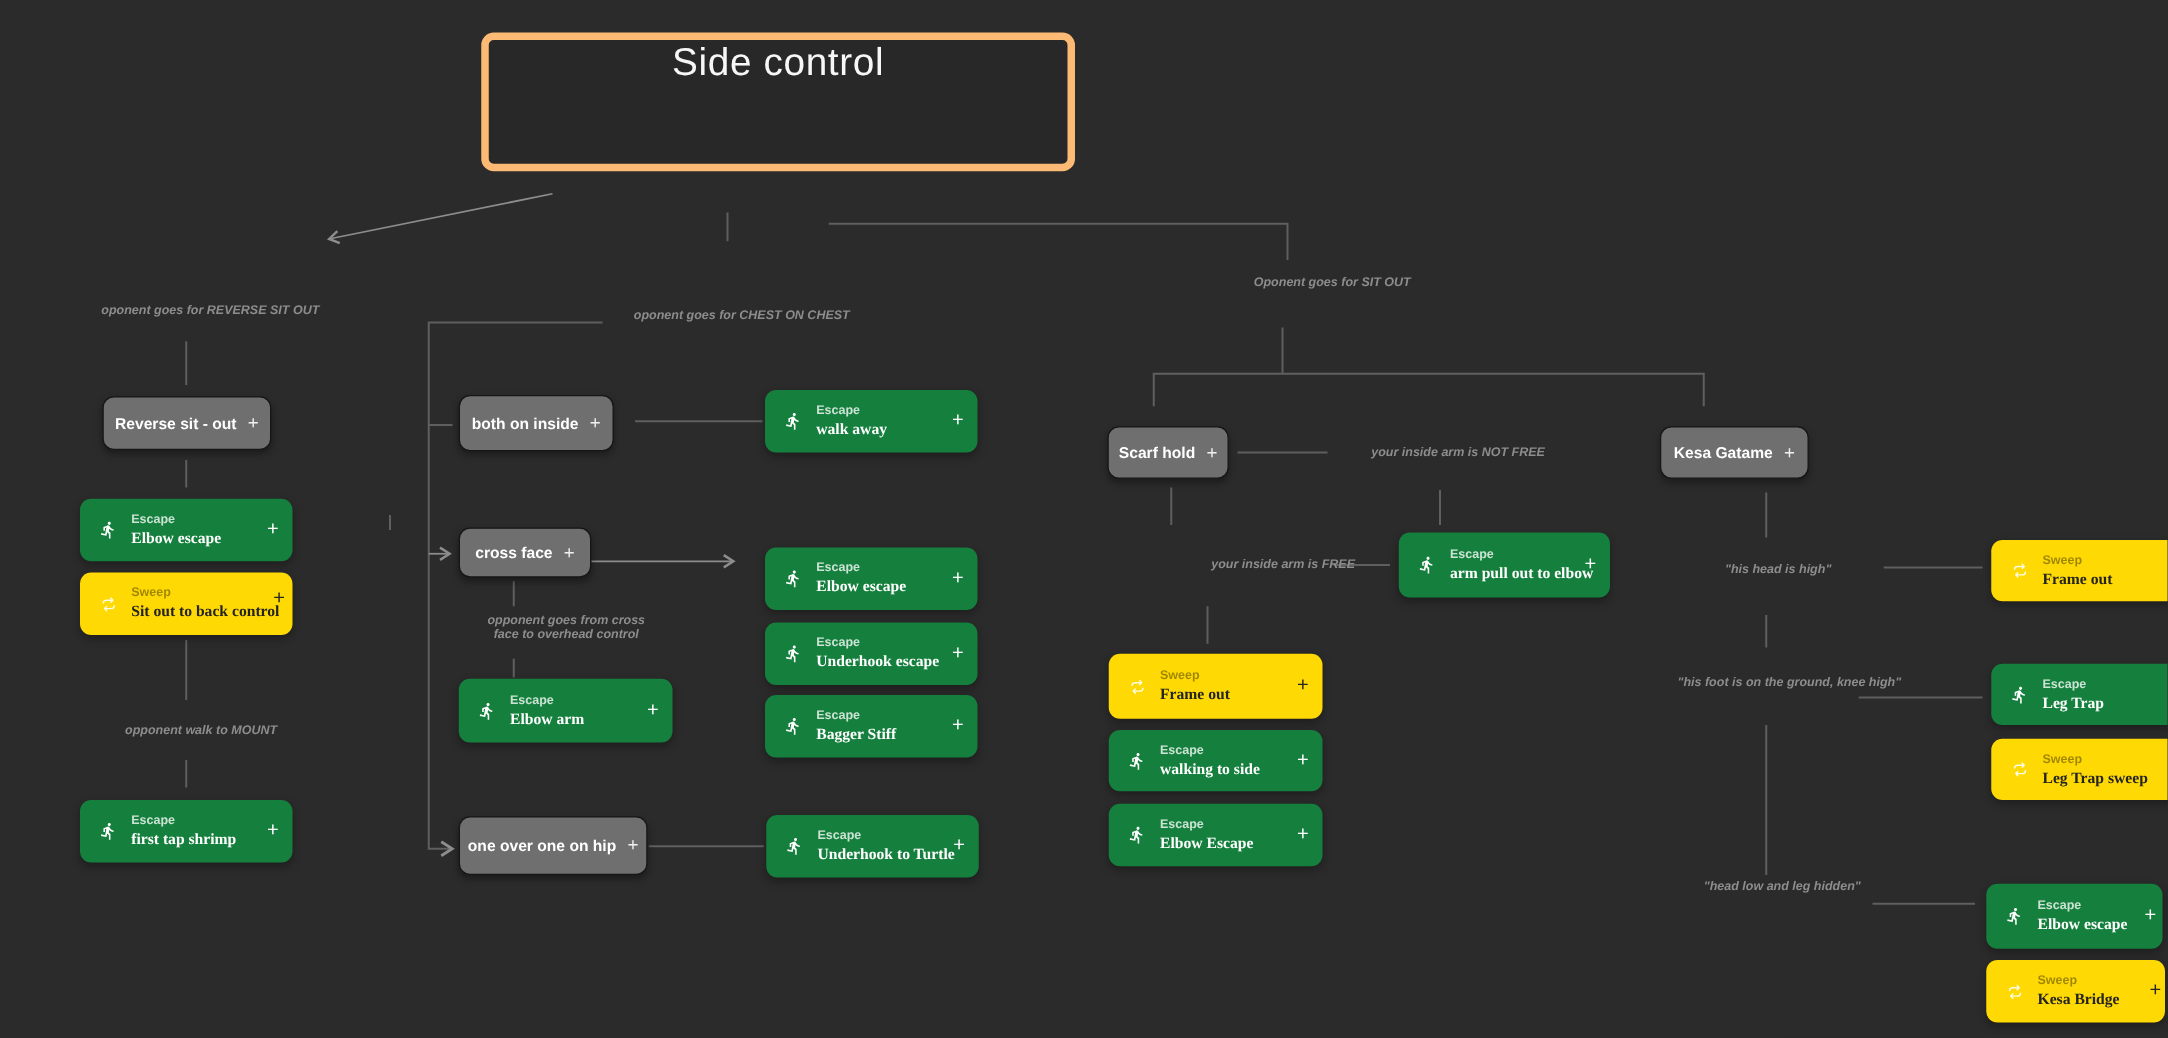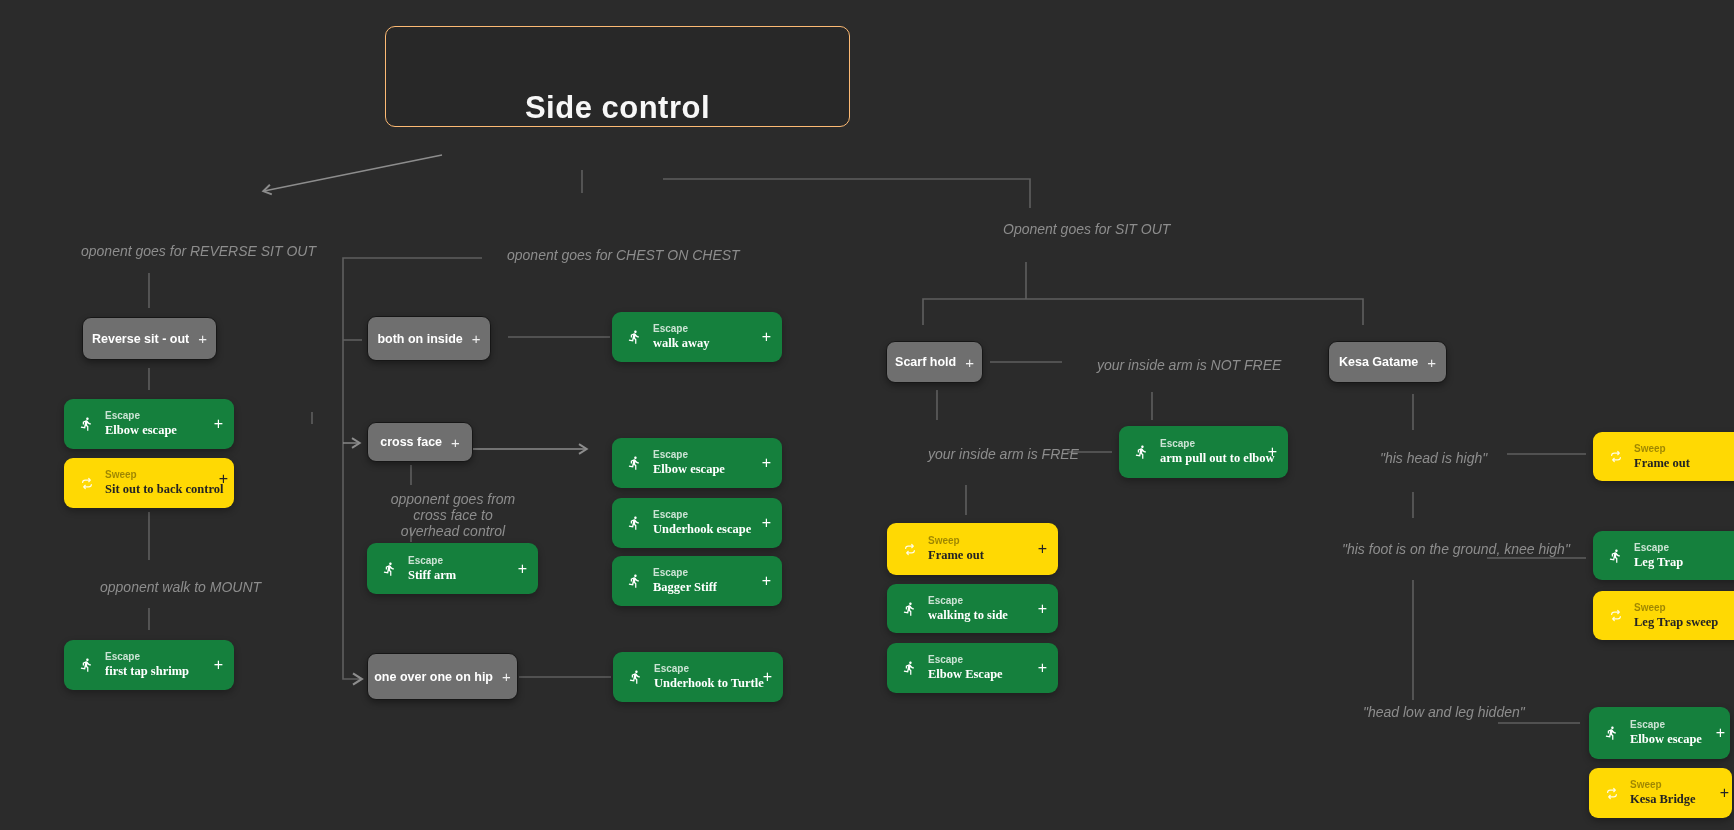--- a/index.html
+++ b/index.html
@@ -4,25 +4,25 @@
 <style>
   html,body{margin:0;padding:0;background:#2b2b2b;}
   body{width:1734px;height:830px;overflow:hidden;position:relative;
        font-family:"Liberation Sans",sans-serif;}
   .stage{position:absolute;left:0;top:0;width:1734px;height:830px;}
   svg.wires{position:absolute;left:0;top:0;z-index:1;}
   .wire{stroke:#5f5f5f;stroke-width:1.6;fill:none;}
   .wire.light{stroke:#8d8d8d;stroke-width:1.4;}
 
   .title-node{position:absolute;left:385px;top:26px;width:463px;height:99px;
-    background:#282828;border:1px solid #fdba74;border-radius:10px;z-index:3;
-    display:flex;align-items:flex-end;justify-content:center;font-weight:bold;}
+    background:#282828;border:6px solid #fdba74;border-radius:10px;z-index:3;
+    display:flex;align-items:flex-start;justify-content:center;}
   .title-node span{font-size:31px;color:#f7f7f7;letter-spacing:.5px;}
 
-  .flow-label{position:absolute;z-index:2;font-size:14px;font-weight:normal;
+  .flow-label{position:absolute;z-index:2;font-size:10px;font-weight:bold;
     font-style:italic;color:#8d8d8d;white-space:nowrap;}
   .flow-label.center{white-space:normal;text-align:center;}
 
   .pos-node{position:absolute;z-index:3;background:#6f6f6f;border:1px solid #161616;
     border-radius:9px;box-shadow:0 3px 6px rgba(0,0,0,.35);display:flex;
     align-items:center;justify-content:center;gap:9px;color:#fff;
     font-size:12.5px;font-weight:bold;cursor:pointer;box-sizing:border-box;}
   .pos-node .plus{font-weight:normal;font-size:15px;color:#f0f0f0;}
 
   .card{position:absolute;z-index:3;border-radius:9px;cursor:pointer;
@@ -87,21 +87,21 @@
   <div class="title-node">
     <span>Side control</span>
   </div>
 
   <div class="flow-label" style="left:81px;top:243px">oponent goes for REVERSE SIT OUT</div>
   <div class="flow-label" style="left:507px;top:247px">oponent goes for CHEST ON CHEST</div>
   <div class="flow-label center" style="left:383px;top:491px;width:140px">opponent goes from cross face to overhead control</div>
   <div class="flow-label" style="left:100px;top:579px">opponent walk to MOUNT</div>
   <div class="flow-label" style="left:1003px;top:221px">Oponent goes for SIT OUT</div>
   <div class="flow-label" style="left:1097px;top:357px">your inside arm is NOT FREE</div>
-  <div class="flow-label" style="left:928px;top:446px">your inside arm is FREE</div>
+  <div class="flow-label" style="left:969px;top:446px">your inside arm is FREE</div>
   <div class="flow-label" style="left:1380px;top:450px">"his head is high"</div>
   <div class="flow-label" style="left:1342px;top:541px">"his foot is on the ground, knee high"</div>
   <div class="flow-label" style="left:1363px;top:704px">"head low and leg hidden"</div>
 
   <div class="pos-node" style="left:82px;top:317px;width:135px;height:43px">
     <span>Reverse sit - out</span>
     <span class="plus">+</span>
   </div>
   <div class="pos-node" style="left:367px;top:316px;width:124px;height:45px">
     <span>both on inside</span>
@@ -210,21 +210,21 @@
     <span class="plus">+</span>
   </div>
   <div class="card escape" style="left:367px;top:543px;width:171px;height:51px">
     <span class="icon">
         <svg viewBox="0 0 24 24" width="15" height="15" fill="currentColor">
           <path d="M13.49 5.48c1.1 0 2-.9 2-2s-.9-2-2-2-2 .9-2 2 .9 2 2 2zm-3.6 13.9l1-4.4 2.1 2v6h2v-7.5l-2.1-2 .6-3c1.3 1.5 3.3 2.5 5.5 2.5v-2c-1.9 0-3.5-1-4.3-2.4l-1-1.6c-.4-.6-1-1-1.7-1-.3 0-.5.1-.8.1l-5.2 2.2v4.7h2v-3.4l1.8-.7-1.6 8.1-4.9-1-.4 2 7 1.4z"></path>
         </svg>
       </span>
     <span class="txt">
         <span class="cat">Escape</span>
-        <span class="name">Stiff arm</span>
+        <span class="name">Elbow arm</span>
       </span>
     <span class="plus">+</span>
   </div>
   <div class="card escape" style="left:613px;top:652px;width:170px;height:50px">
     <span class="icon">
         <svg viewBox="0 0 24 24" width="15" height="15" fill="currentColor">
           <path d="M13.49 5.48c1.1 0 2-.9 2-2s-.9-2-2-2-2 .9-2 2 .9 2 2 2zm-3.6 13.9l1-4.4 2.1 2v6h2v-7.5l-2.1-2 .6-3c1.3 1.5 3.3 2.5 5.5 2.5v-2c-1.9 0-3.5-1-4.3-2.4l-1-1.6c-.4-.6-1-1-1.7-1-.3 0-.5.1-.8.1l-5.2 2.2v4.7h2v-3.4l1.8-.7-1.6 8.1-4.9-1-.4 2 7 1.4z"></path>
         </svg>
       </span>
     <span class="txt">

